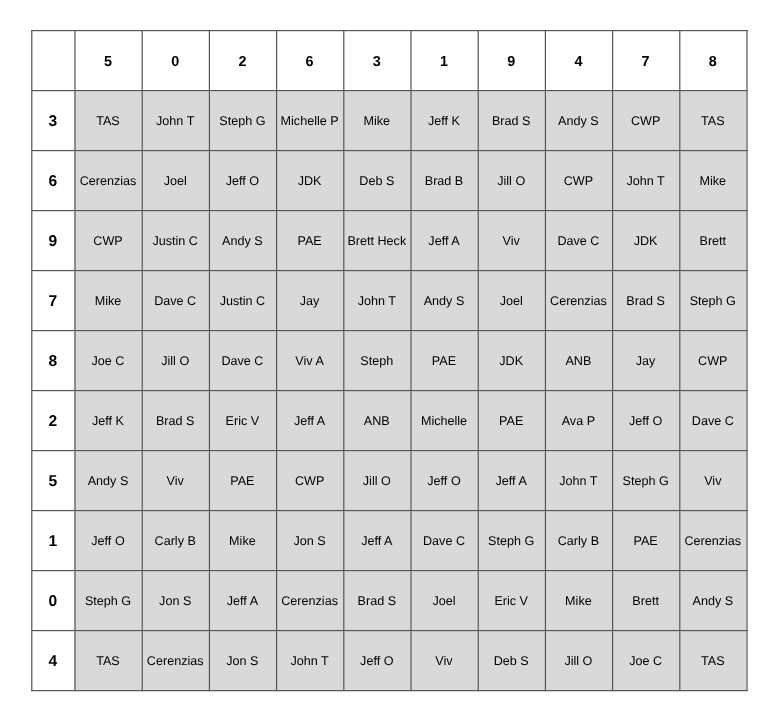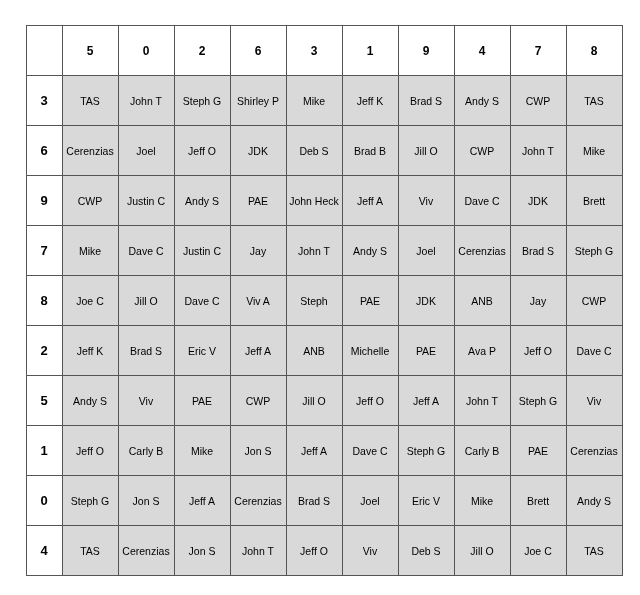--- a/index.html
+++ b/index.html
@@ -91,21 +91,21 @@
             <th>7</th>
             <th>8</th>
           </tr>
       </thead>
       <tbody id="table-body">
       <tr>
             <td class="row-header">3</td>
             <td class="data-cell">TAS</td>
             <td class="data-cell">John T</td>
             <td class="data-cell">Steph G</td>
-            <td class="data-cell">Shirley P</td>
+            <td class="data-cell">Michelle P</td>
             <td class="data-cell">Mike</td>
             <td class="data-cell">Jeff K</td>
             <td class="data-cell">Brad S</td>
             <td class="data-cell">Andy S</td>
             <td class="data-cell">CWP</td>
             <td class="data-cell">TAS</td>
           </tr>
           <tr>
             <td class="row-header">6</td>
             <td class="data-cell">Cerenzias</td>
@@ -118,21 +118,21 @@
             <td class="data-cell">CWP</td>
             <td class="data-cell">John T</td>
             <td class="data-cell">Mike</td>
           </tr>
           <tr>
             <td class="row-header">9</td>
             <td class="data-cell">CWP</td>
             <td class="data-cell">Justin C</td>
             <td class="data-cell">Andy S</td>
             <td class="data-cell">PAE</td>
-            <td class="data-cell">John Heck</td>
+            <td class="data-cell">Brett Heck</td>
             <td class="data-cell">Jeff A</td>
             <td class="data-cell">Viv</td>
             <td class="data-cell">Dave C</td>
             <td class="data-cell">JDK</td>
             <td class="data-cell">Brett</td>
           </tr>
           <tr>
             <td class="row-header">7</td>
             <td class="data-cell">Mike</td>
             <td class="data-cell">Dave C</td>

